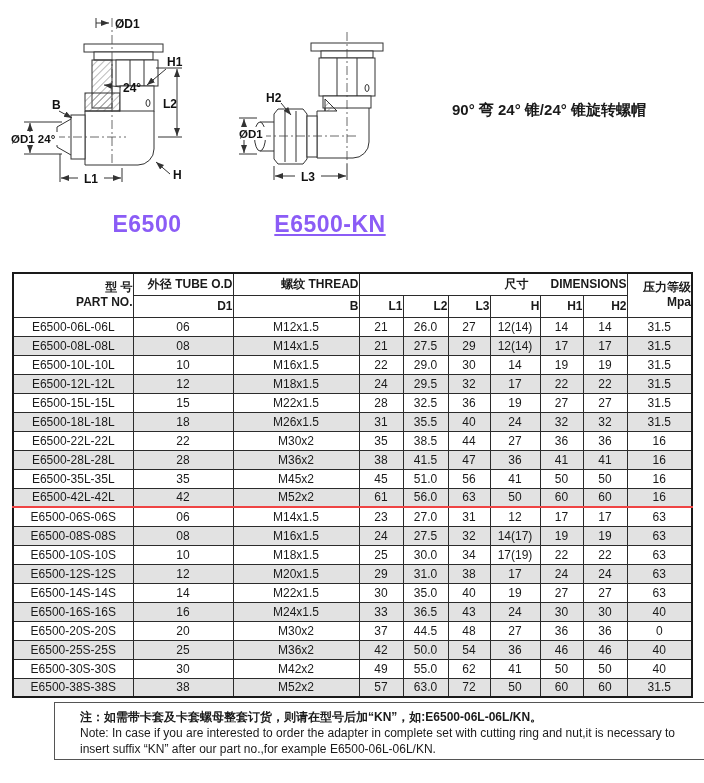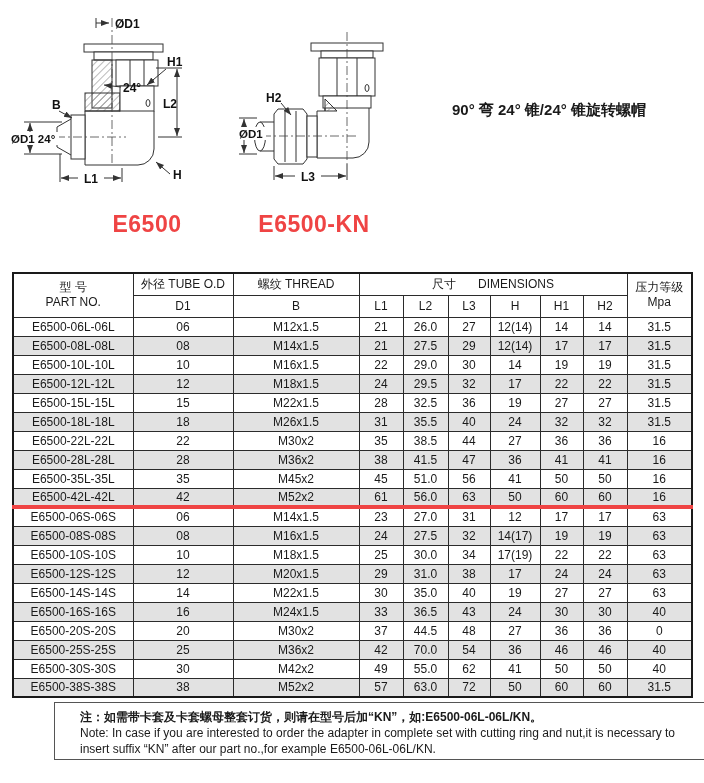--- a/index.html
+++ b/index.html
@@ -7,40 +7,40 @@
   body {
     width:704px; height:783px; position:relative; overflow:hidden;
     font-family:"Liberation Sans", sans-serif; color:#1a1a1a;
   }
   .abs { position:absolute; }
 
   
   svg text { font-family:"Liberation Sans", sans-serif; font-weight:bold; fill:#111; }
   .diagram-label {
     position:absolute; top:211px; text-align:center;
-    font-size:23px; font-weight:bold; letter-spacing:0.5px; color:#ef4444;
+    font-size:23px; font-weight:bold; letter-spacing:0.5px; color:#8b5cf6;
   }
   .title-block { position:absolute; left:452px; top:99px; line-height:21px; }
   .title-block div { font-size:15px; font-weight:bold; white-space:nowrap; }
 
   
   table.spec {
     position:absolute; left:12px; top:272px; width:679px;
     border-collapse:collapse; table-layout:fixed;
     border:2px solid #1a1a1a;
   }
   table.spec th, table.spec td {
     border:1px solid #2b2b2b; text-align:center; vertical-align:middle;
     padding:0; font-size:12px; overflow:hidden; white-space:nowrap;
   }
-  table.spec thead th { font-weight:normal; height:22px; }
+  table.spec thead th { font-weight:bold; height:22px;text-align:right; }
   table.spec thead th.two-line { line-height:15px; }
   table.spec tbody td { height:19px; font-weight:normal; }
   table.spec tbody tr:nth-child(even) { background:#e2e2e2; }
-  table.spec tbody tr.series-end td { border-bottom:4px solid #ef4444;margin-top:7px; }
+  table.spec tbody tr.series-end td { border-bottom:2px solid #ef4444;margin-top:7px; }
   .dims-gap { display:inline-block; width:22px; }
 
   
   .note-box {
     position:absolute; left:12px; top:702px; width:679px; height:58px;
     border:1px solid #555; padding:6px 10px 0 25px;
     font-size:12px; line-height:16px;margin-left:42px;
   }
   .note-box .cn { font-weight:bold; }
 </style>
@@ -182,21 +182,21 @@
     <text x="2" y="114" font-size="11.5">ØD1</text>
     <text x="71" y="156.5" text-anchor="middle">L3</text>
   </g>
 </svg>
 
 <div class="title-block">
   <div>90° 弯 24° 锥/24° 锥旋转螺帽</div>
 </div>
 
 <div class="diagram-label" style="left:77px; width:140px;">E6500</div>
-<div class="diagram-label" style="left:236px; width:156px;">E6500-KN</div>
+<div class="diagram-label" style="left:252px; width:156px;text-decoration:underline;">E6500-KN</div>
 
 <table class="spec">
   <colgroup>
     <col style="width:120px">
       <col style="width:100px">
       <col style="width:126px">
     <col style="width:44px">
       <col style="width:45px">
       <col style="width:42px">
     <col style="width:50px">
@@ -434,21 +434,21 @@
         <td>27</td>
         <td>36</td>
         <td>36</td>
         <td>0</td>
       </tr>
       <tr>
         <td>E6500-25S-25S</td>
         <td>25</td>
         <td>M36x2</td>
         <td>42</td>
-        <td>70.0</td>
+        <td>50.0</td>
         <td>54</td>
         <td>36</td>
         <td>46</td>
         <td>46</td>
         <td>40</td>
       </tr>
       <tr>
         <td>E6500-30S-30S</td>
         <td>30</td>
         <td>M42x2</td>

